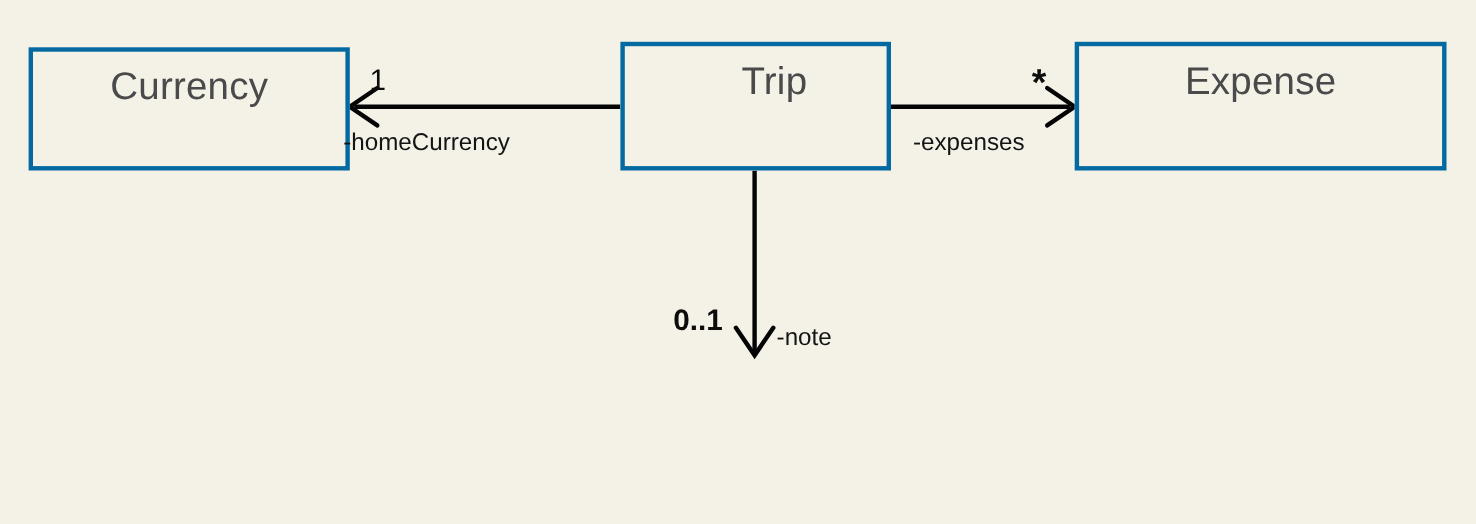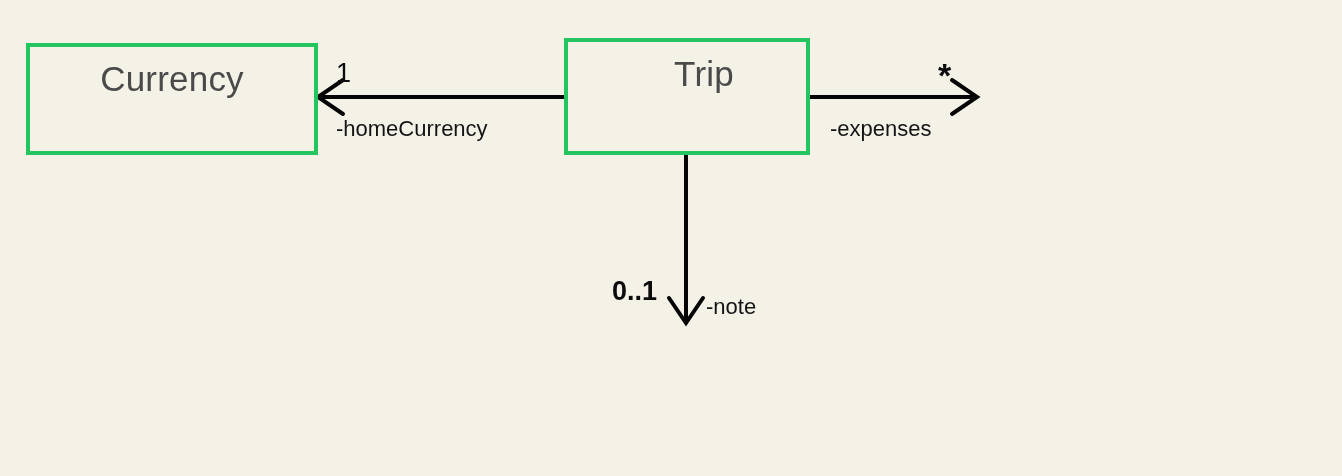--- a/index.html
+++ b/index.html
@@ -16,21 +16,21 @@
   #canvas {
     position: relative;
     width: 1342px;
     height: 476px;
     background: #f4f1e7;
   }
   .uml-class {
     position: absolute;
     box-sizing: border-box;
     background: #f4f1e7;
-    border: 4px solid #22c55e;
+    border: 4px solid #0369a1;
     display: flex;
     justify-content: center;
     align-items: flex-start;
   }
   .uml-class-name {
     color: #4a4a4a;
     font-size: 35px;
     font-weight: 400;
     line-height: 1;
     letter-spacing: 0.2px;
@@ -90,24 +90,27 @@
   </svg>
 
   <div class="uml-class" style="left:26px; top:43px; width:292px; height:112px;">
     <span class="uml-class-name">Currency</span>
   </div>
 
   <div class="uml-class" style="left:564px; top:38px; width:246px; height:117px;padding-left:34px;">
     <span class="uml-class-name">Trip</span>
   </div>
 
+  <div class="uml-class" style="left:977px; top:38px; width:338px; height:117px;">
+    <span class="uml-class-name">Expense</span>
+  </div>
 
 
   <span class="mult-label" style="left:336px; top:60px;">1</span>
-  <span class="edge-label" style="left:336px; top:118px;">-homeCurrency</span>
+  <span class="edge-label" style="left:312px; top:118px;">-homeCurrency</span>
 
   <span class="mult-label star" style="left:938px; top:58px;">*</span>
   <span class="edge-label" style="left:830px; top:118px;">-expenses</span>
 
   <span class="mult-label" style="left:612px; top:278px;font-weight:bold;">0..1</span>
   <span class="edge-label" style="left:706px; top:296px;">-note</span>
 
 </div>
 
 </body></html>

